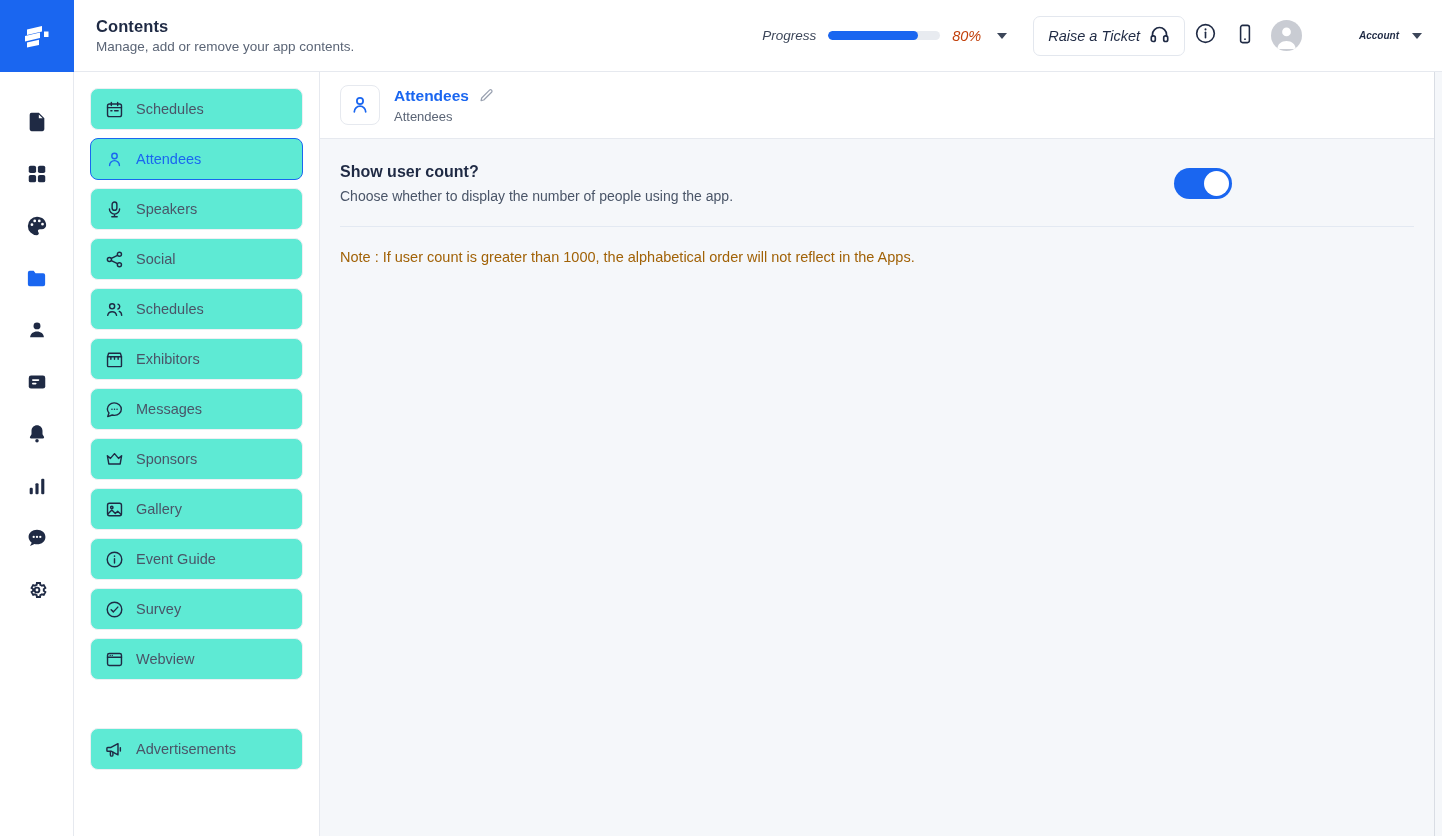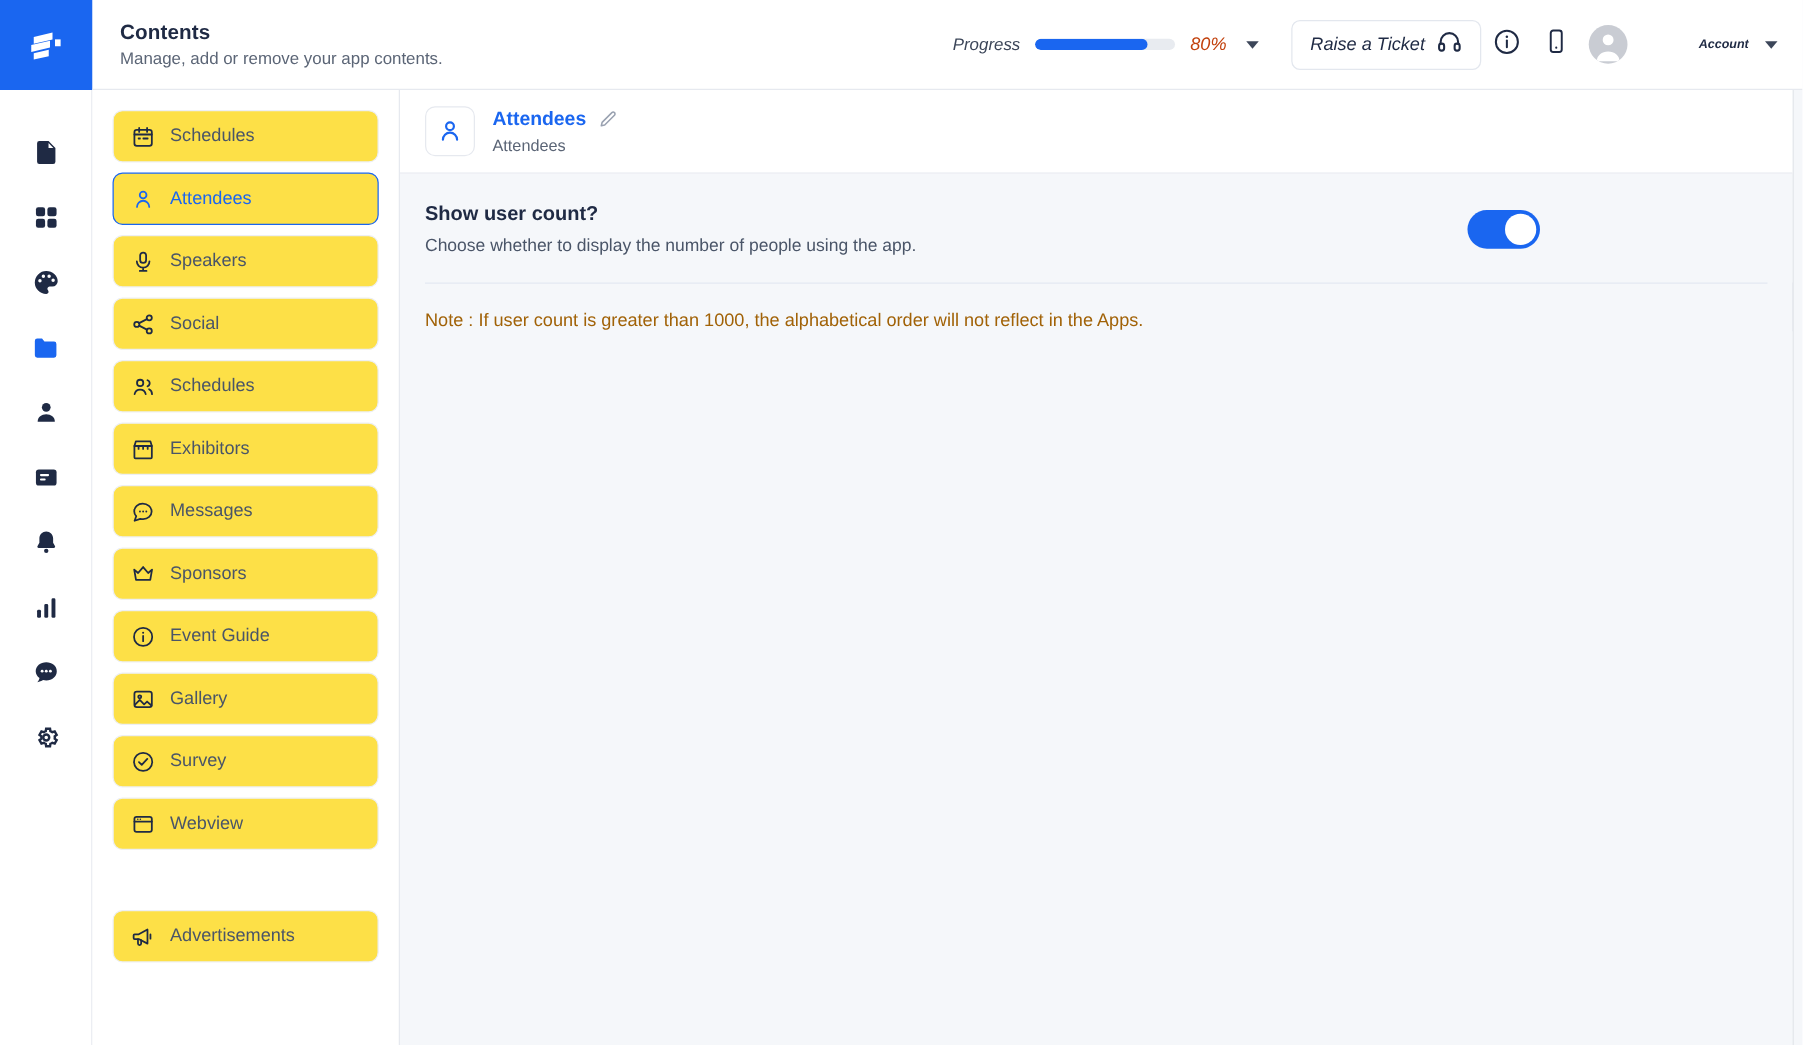--- a/index.html
+++ b/index.html
@@ -121,21 +121,21 @@
     border-right: 1px solid #e6e9ef;
     padding: 16px;
     overflow: hidden;
   }
   .content-item {
     height: 42px;
     border: 1px solid #edeff3; border-radius: 8px;
     display: flex; align-items: center; gap: 12px;
     padding: 0 14px;
     margin-bottom: 8px;
-    background: #fde047;
+    background: #5eead4;
     cursor: pointer;
     color: #1f2a44;
   }
   .content-item .ci-label {
     font-size: 14.5px; color: #4a5568;
   }
   .content-item.active {
     border: 1.5px solid #1a66f0;
     color: #1a66f0;
   }
@@ -458,36 +458,36 @@
               <span style="display: flex;">
                 <svg width="19" height="19" viewBox="0 0 24 24" fill="none" stroke="currentColor" stroke-width="1.8" stroke-linecap="round" stroke-linejoin="round">
                   <path d="M3 7.2l3.9 3.4L12 4.6l5.1 6 3.9-3.4-1.8 10.4H4.8L3 7.2z"></path>
                 </svg>
               </span>
               <span class="ci-label">Sponsors</span>
             </div>
             <div class="content-item">
               <span style="display: flex;">
                 <svg width="19" height="19" viewBox="0 0 24 24" fill="none" stroke="currentColor" stroke-width="1.8" stroke-linecap="round" stroke-linejoin="round">
+                  <rect x="3.2" y="4.2" width="17.6" height="15.6" rx="2.4"></rect>
+                  <circle cx="8.6" cy="9.4" r="1.5"></circle>
+                  <path d="M3.6 17.6l5-5 4.4 4.4 3-2.8 4.4 4"></path>
+                </svg>
+              </span>
+              <span class="ci-label">Gallery</span>
+            </div>
+            <div class="content-item">
+              <span style="display: flex;">
+                <svg width="19" height="19" viewBox="0 0 24 24" fill="none" stroke="currentColor" stroke-width="1.8" stroke-linecap="round" stroke-linejoin="round">
                   <circle cx="12" cy="12" r="9.2"></circle>
                   <path d="M12 11v5.4"></path>
                   <circle cx="12" cy="7.8" r="1.05" fill="currentColor" stroke="none"></circle>
                 </svg>
               </span>
               <span class="ci-label">Event Guide</span>
-            </div>
-            <div class="content-item">
-              <span style="display: flex;">
-                <svg width="19" height="19" viewBox="0 0 24 24" fill="none" stroke="currentColor" stroke-width="1.8" stroke-linecap="round" stroke-linejoin="round">
-                  <rect x="3.2" y="4.2" width="17.6" height="15.6" rx="2.4"></rect>
-                  <circle cx="8.6" cy="9.4" r="1.5"></circle>
-                  <path d="M3.6 17.6l5-5 4.4 4.4 3-2.8 4.4 4"></path>
-                </svg>
-              </span>
-              <span class="ci-label">Gallery</span>
             </div>
             <div class="content-item">
               <span style="display: flex;">
                 <svg width="19" height="19" viewBox="0 0 24 24" fill="none" stroke="currentColor" stroke-width="1.8" stroke-linecap="round" stroke-linejoin="round">
                   <circle cx="12" cy="12" r="9.2"></circle>
                   <path d="M7.8 12.2l2.8 2.8 5.6-6"></path>
                 </svg>
               </span>
               <span class="ci-label">Survey</span>
             </div>

